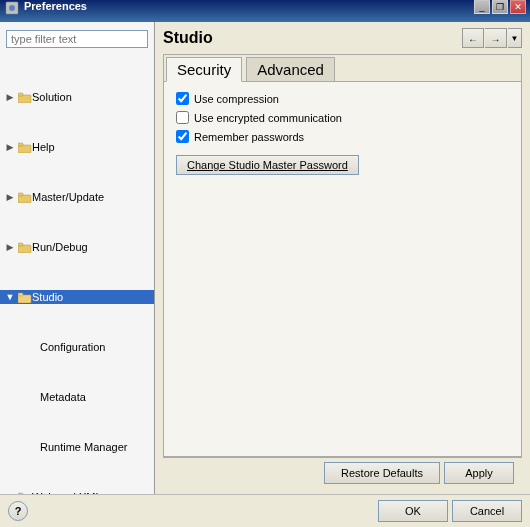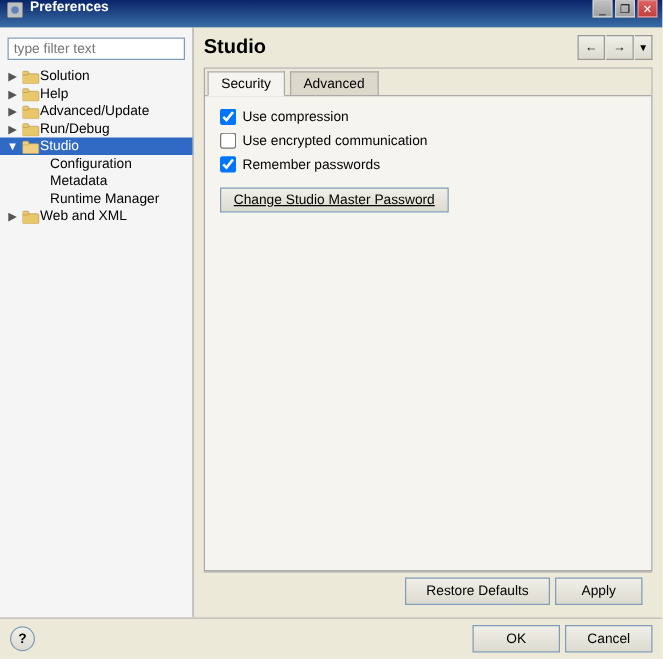--- a/index.html
+++ b/index.html
@@ -70,20 +70,21 @@
     }
 
     
     .sidebar {
       width: 155px;
       background: #f5f5f5;
       border-right: 1px solid #999;
       padding: 4px 0;
       display: flex;
       flex-direction: column;
+      gap: 36px;
     }
 
     .filter-input {
       margin: 4px 6px 6px 6px;
       padding: 2px 4px;
       border: 1px solid #7f9db9;
       background: white;
       font-size: 11px;
       color: #999;
       width: calc(100% - 12px);
@@ -180,21 +181,21 @@
       flex-direction: column;
     }
 
     .tabs {
       display: flex;
       background: #ece9d8;
       border-bottom: 1px solid #aaa;
     }
     .tab {
       padding: 3px 10px;
-      font-size: 11px;
+      font-size: 15px;
       cursor: pointer;
       border: 1px solid #aaa;
       border-bottom: none;
       background: #ddd9ca;
       margin-right: 2px;
       margin-top: 2px;
       margin-left: 2px;
     }
     .tab.active {
       background: #f5f4ef;
@@ -326,21 +327,21 @@
         </svg>
         <span class="tree-label">Help</span>
       </div>
 
       <div class="tree-item">
         <span class="tree-expand">▶</span>
         <svg class="folder-svg" viewBox="0 0 14 11">
           <rect x="0" y="3" width="13" height="8" rx="1" fill="#e8c86a" stroke="#b09040" stroke-width="0.5"></rect>
           <rect x="0" y="1" width="5" height="3" rx="1" fill="#e8c86a" stroke="#b09040" stroke-width="0.5"></rect>
         </svg>
-        <span class="tree-label">Advanced/Update</span>
+        <span class="tree-label">Master/Update</span>
       </div>
 
       <div class="tree-item">
         <span class="tree-expand">▶</span>
         <svg class="folder-svg" viewBox="0 0 14 11">
           <rect x="0" y="3" width="13" height="8" rx="1" fill="#e8c86a" stroke="#b09040" stroke-width="0.5"></rect>
           <rect x="0" y="1" width="5" height="3" rx="1" fill="#e8c86a" stroke="#b09040" stroke-width="0.5"></rect>
         </svg>
         <span class="tree-label">Run/Debug</span>
       </div>

